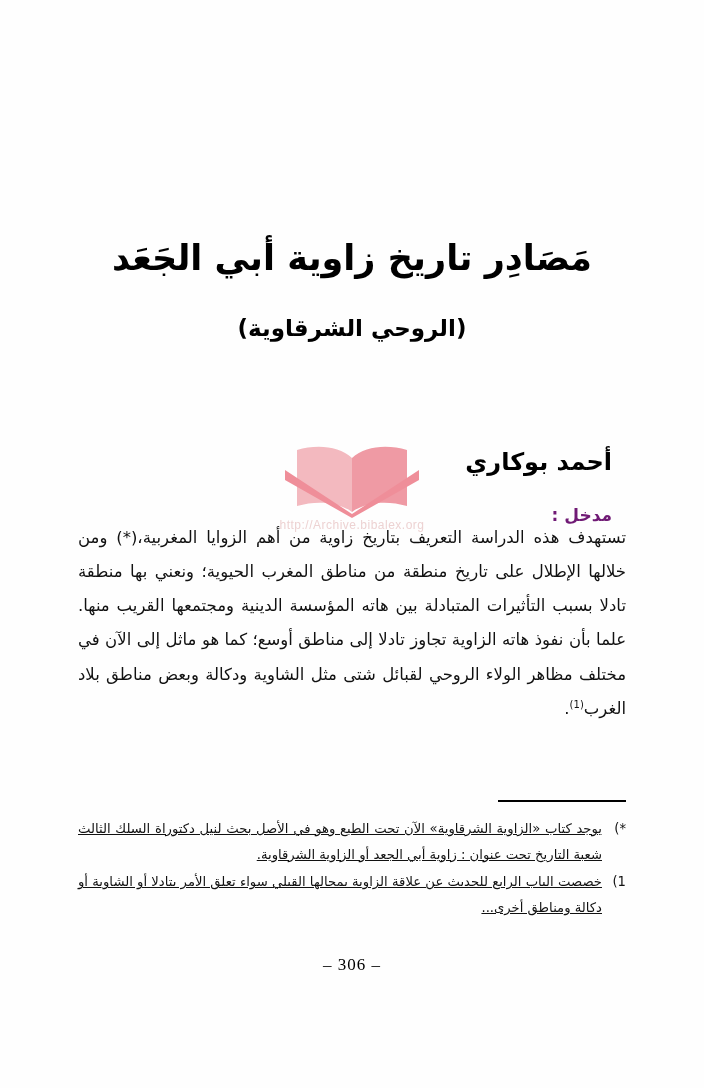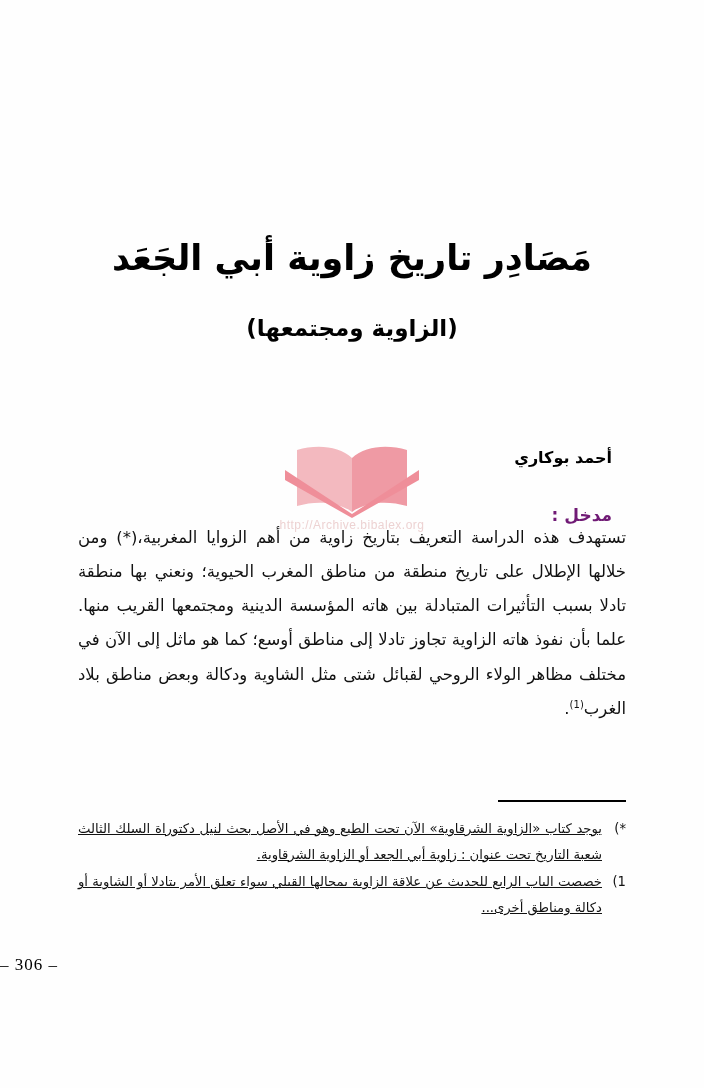--- a/index.html
+++ b/index.html
@@ -89,21 +89,21 @@
     font-size: 23px;
     font-weight: 700;
     color: #000;
   }
 
   .author {
     position: absolute;
     top: 448px;
     right: 92px;
     font-family: "DejaVu Sans", sans-serif;
-    font-size: 16px;
+    font-size: 24px;
     font-weight: 600;
     color: #000;
   }
 
   .section-heading {
     position: absolute;
     top: 505px;
     right: 92px;
     font-family: "DejaVu Sans", sans-serif;
     font-size: 17px;
@@ -163,21 +163,21 @@
     text-align: justify;
     text-align-last: right;
     text-decoration: underline;
   }
 
   .page-number {
     position: absolute;
     top: 955px;
     left: 0;
     right: 0;
-    text-align: left;
+    text-align: center;
     font-family: "Liberation Serif", serif;
     font-size: 17px;
     letter-spacing: 1px;
     color: #000;
   }
 </style>
 </head>
 <body>
 
 <div class="page">
@@ -189,21 +189,21 @@
         <path d="M75 18 C88 6, 110 4, 130 10 L130 66 C110 60, 88 62, 75 72 Z" fill="#ef9aa4"></path>
         <path d="M8 30 L75 74 L142 30 L142 40 L75 78 L8 40 Z" fill="#ef8e99"></path>
       </svg>
     </div>
     <div class="wm-sub">http://Archive.bibalex.org</div>
   </div>
 
   <div class="content">
 
     <div class="title-main">مَصَادِر تاريخ زاوية أبي الجَعَد</div>
-    <div class="title-sub">(الزاوية ومجتمعها)</div>
+    <div class="title-sub">(الروحي الشرقاوية)</div>
 
     <div class="author">أحمد بوكاري</div>
 
     <div class="section-heading">مدخل :</div>
 
     <div class="body-text"><span>تستهدف هذه الدراسة التعريف بتاريخ زاوية من أهم الزوايا المغربية،(*) ومن خلالها الإطلال على تاريخ منطقة من مناطق المغرب الحيوية؛ ونعني بها منطقة تادلا بسبب التأثيرات المتبادلة بين هاته المؤسسة الدينية ومجتمعها القريب منها. علما بأن نفوذ هاته الزاوية تجاوز تادلا إلى مناطق أوسع؛ كما هو ماثل إلى الآن في مختلف مظاهر الولاء الروحي لقبائل شتى مثل الشاوية ودكالة وبعض مناطق بلاد الغرب</span><sup>(1)</sup><span>.</span></div>
 
     <div class="rule"></div>
 
     <div class="footnotes">

